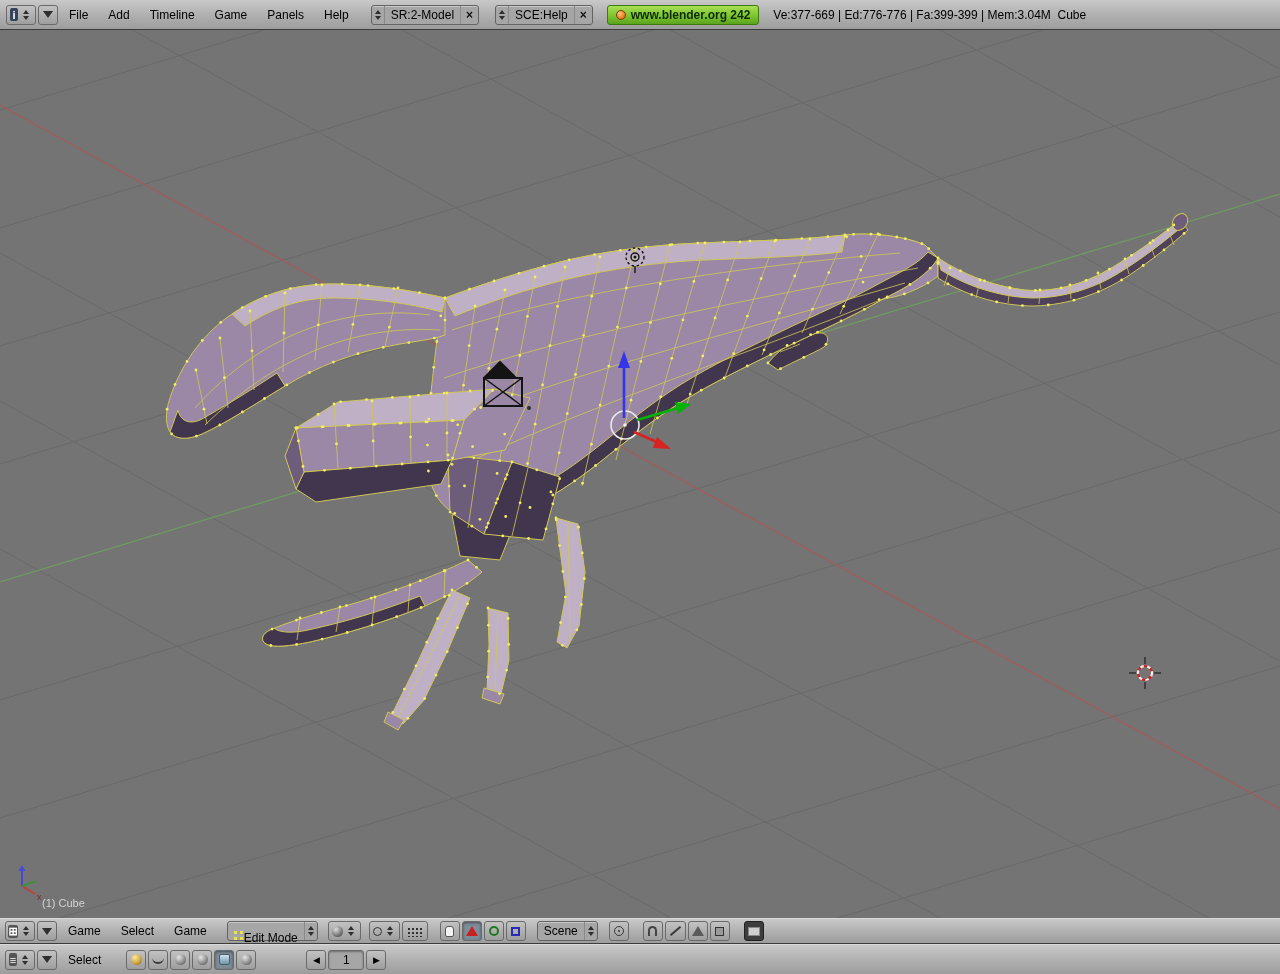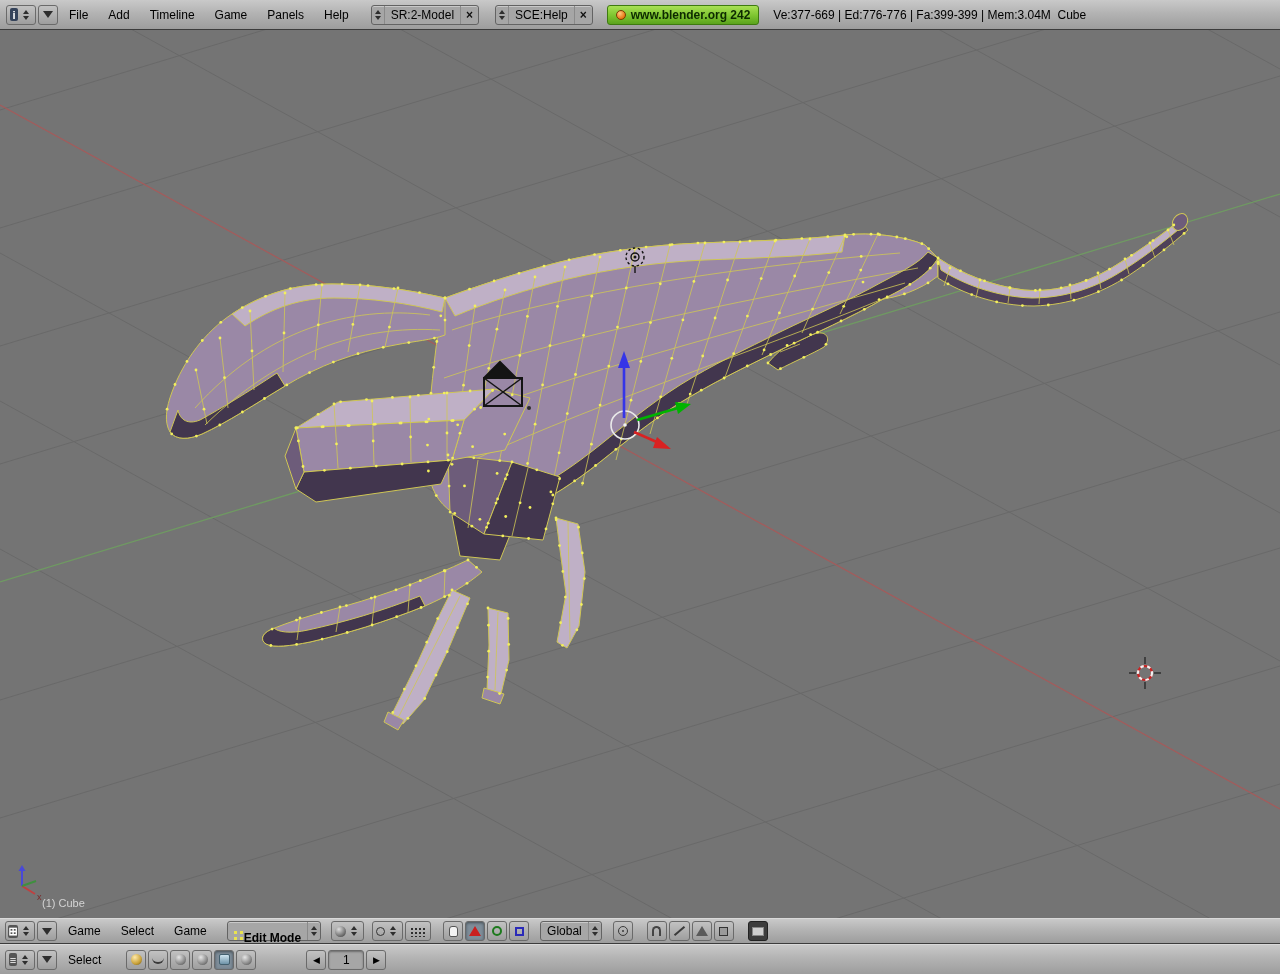--- a/index.html
+++ b/index.html
@@ -85,21 +85,21 @@
   .icon-slash{width:13px;height:2px;background:#3a3a3a;transform:rotate(-40deg);}
   .icon-tri-outline{width:0;height:0;border-left:6px solid transparent;border-right:6px solid transparent;border-bottom:10px solid #5a5a5a;}
   .icon-cube{width:9px;height:9px;background:#9a9a9a;border:1.5px solid #333;}
   .icon-photo{width:12px;height:9px;background:#cfcfcf;border:1px solid #888;}
   .icon-ctx{width:11px;height:11px;border-radius:50%;background:radial-gradient(circle at 35% 30%,#e6e6e6,#8a8a8a 60%,#444);}
   .icon-ctx.warm{background:radial-gradient(circle at 35% 30%,#ffe9a8,#c9a23a 60%,#6b5212);}
   .icon-ctx.sq{border-radius:2px;background:linear-gradient(#cfe4ef,#6e93a8);border:1px solid #44606f;}
   .icon-wave{width:12px;height:8px;border-bottom:2px solid #3a3a3a;border-radius:0 0 6px 6px;}
 
   .mode-combo{margin-left:10px;}
-  .mode-combo .value{font-weight:bold;margin-top:13px;}
+  .mode-combo .value{font-weight:normal;margin-top:13px;}
   .orient-combo{margin-left:10px;}
   .group{display:flex;align-items:center;}
   .g-draw{margin-left:9px;}
   .g-pivot{margin-left:6px;}
   .g-manip{margin-left:10px;}
   .g-prop{margin-left:10px;}
   .g-snap{margin-left:12px;}
   .g-render{margin-left:12px;}
   .g-context{margin-left:14px;}
   .g-frame{margin-left:48px;}
@@ -700,21 +700,21 @@
       </div>
     <div class="hbtn">
         <span class="icon-ring-green"></span>
       </div>
     <div class="hbtn">
         <span class="icon-square-blue"></span>
       </div>
   </div>
 
   <div class="combo orient-combo">
-    <span class="value">Global</span>
+    <span class="value">Scene</span>
     <span class="stepper" style="border-left:1px solid #8a8a8a;border-right:none;">
         <i class="tri-up"></i>
         <i class="tri-down"></i>
       </span>
   </div>
 
   <div class="group g-prop">
     <div class="hbtn">
         <span class="icon-ring"></span>
       </div>

